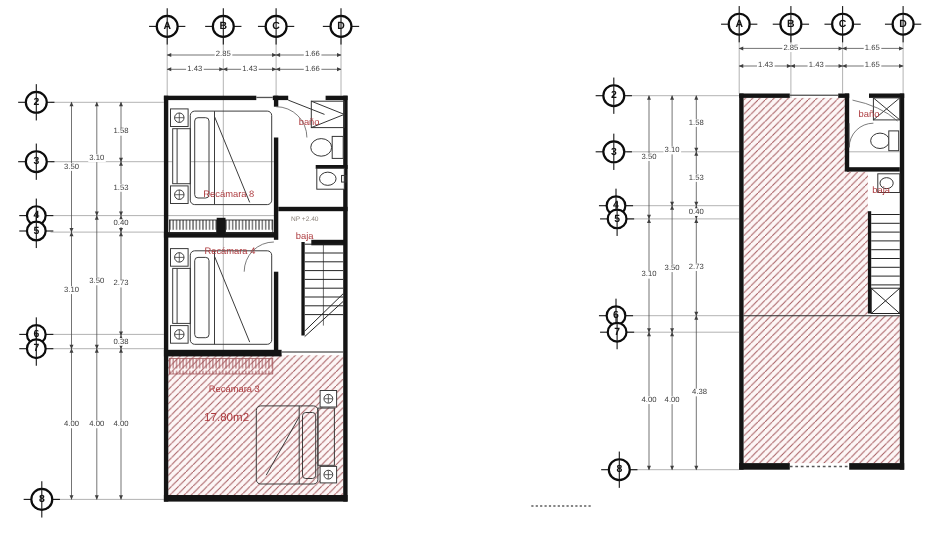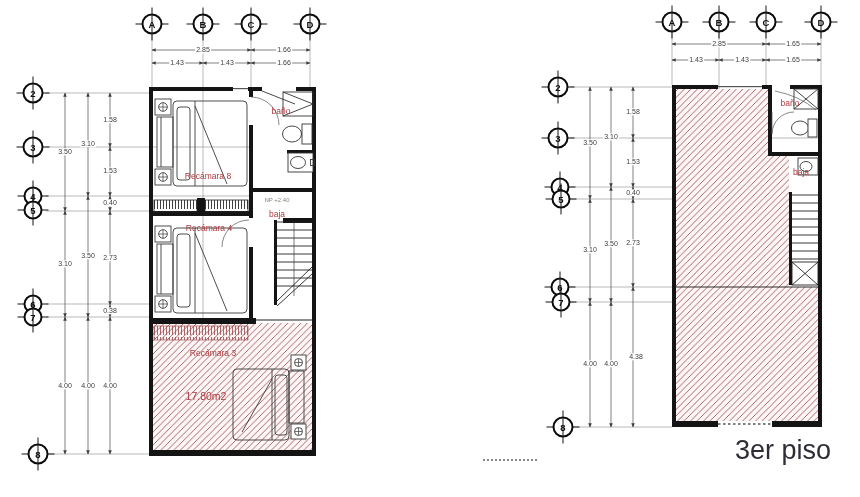--- a/index.html
+++ b/index.html
@@ -297,21 +297,21 @@
 <span class="dim" style="left:110px;top:120px">1.58</span>
 <span class="dim" style="left:110px;top:171px">1.53</span>
 <span class="dim" style="left:110px;top:203px">0.40</span>
 <span class="dim" style="left:110px;top:258px">2.73</span>
 <span class="dim" style="left:110px;top:311px">0.38</span>
 <span class="dim" style="left:110px;top:386px">4.00</span>
 
 <span class="roomlabel" style="left:208px;top:176px">Recámara 8</span>
 <span class="roomlabel" style="left:209px;top:228px">Recámara 4</span>
 <span class="roomlabel" style="left:213px;top:353px">Recámara 3</span>
-<span class="arealabel" style="left:206px;top:396px">17.80m2</span>
+<span class="arealabel" style="left:206px;top:380px">17.80m2</span>
 <span class="roomlabel" style="left:281px;top:111px">baño</span>
 <span class="notelabel" style="left:277px;top:200px">NP +2.40</span>
 <span class="roomlabel" style="left:277px;top:214px">baja</span>
 
 <div class="bubble" style="left:672px;top:22px">
       <span class="c">A</span>
     </div>
 <div class="bubble" style="left:719px;top:22px">
       <span class="c">B</span>
     </div>
@@ -355,17 +355,16 @@
 <span class="dim" style="left:611px;top:244px">3.50</span>
 <span class="dim" style="left:611px;top:364px">4.00</span>
 <span class="dim" style="left:633px;top:112px">1.58</span>
 <span class="dim" style="left:633px;top:162px">1.53</span>
 <span class="dim" style="left:633px;top:193px">0.40</span>
 <span class="dim" style="left:633px;top:243px">2.73</span>
 <span class="dim" style="left:636px;top:357px">4.38</span>
 
 <span class="roomlabel" style="left:790px;top:103px">baño</span>
 <span class="roomlabel" style="left:801px;top:172px">baja</span>
-<div class="title" style="left:783px;top:450px">3er piso</div>
 
 <div class="dots" style="left:483px;top:459px"></div>
 
 </div>
 
 </body></html>

